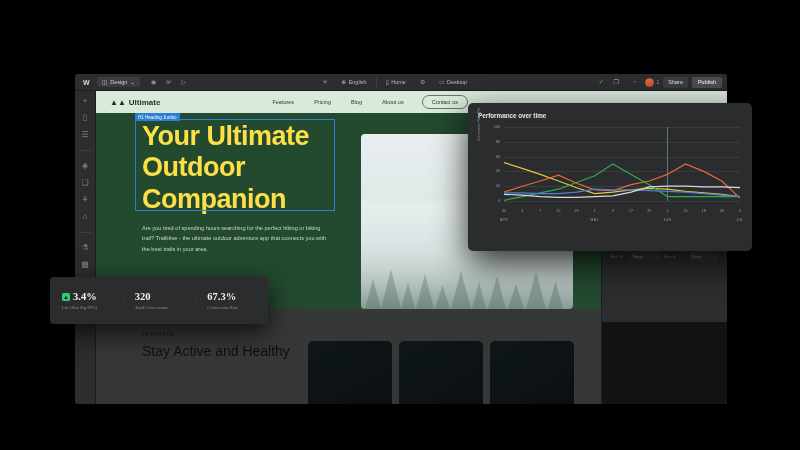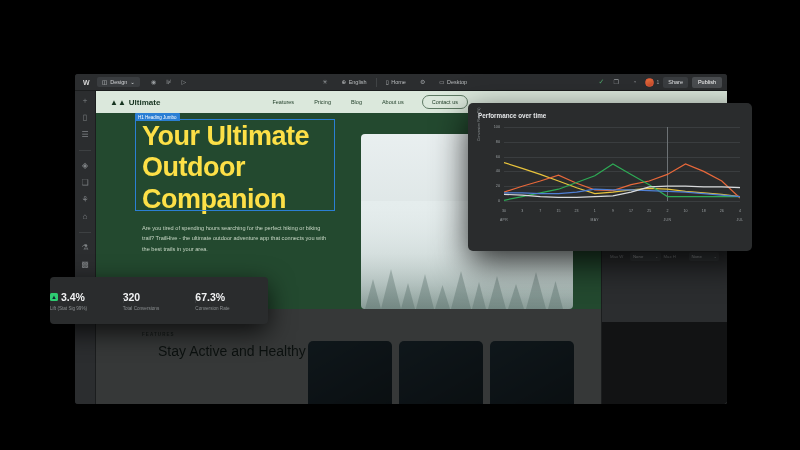--- a/index.html
+++ b/index.html
@@ -113,21 +113,21 @@
     background: #5f7570; clip-path: polygon(50% 0, 100% 100%, 0 100%);
     opacity: .75;
   }
   .hero-img .mist {
     position: absolute; left:0; right:0; bottom: 0; height: 62%;
     background: linear-gradient(to top, rgba(226,234,234,.1), rgba(230,238,238,.85));
   }
 
   .section2 { position: absolute; left:0; top: 218px; right: 0; bottom: 0; background: #eef1ee; }
   .s2-eyebrow { position: absolute; left: 46px; top: 23px; color: #53605a; font-size: 4.5px; letter-spacing: 1.1px; font-weight: 700;}
-  .s2-title { position: absolute; left: 46px; top: 33px; color: #1d2b24; font-size: 14px; font-weight: 400; line-height: 1.35; width: 160px; margin-left: 16px;}
+  .s2-title { position: absolute; left: 46px; top: 33px; color: #1d2b24; font-size: 14px; font-weight: 400; line-height: 1.35; width: 160px;}
   .s2-card {
     position: absolute; top: 32px; width: 84px; height: 70px;
     border-radius: 5px; background: linear-gradient(150deg,#2e4a5e,#16242f);
   }
   .dim-overlay {
     position: absolute; left:0; top: 218px; right:0; bottom:0;
     background: rgba(8,10,10,.80); pointer-events: none;
   }
 
   
@@ -172,21 +172,21 @@
   .dim-right { position: absolute; left:0; top: 214px; right:0; bottom:0; background: rgba(8,10,10,.72); pointer-events:none;}
 
   
   .stats {
     position: absolute; left: 50px; top: 277px;
     width: 218px; height: 47px;
     background: #2a2c2d; border-radius: 4px;
     box-shadow: 0 8px 26px rgba(0,0,0,.75);
     display: flex; align-items: center;
   }
-  .stat { flex: 1; position: relative; }
+  .stat { flex: 1; padding-left: 12px; position: relative; font-family: Liberation Serif, serif; }
   .stat + .stat::before {
     content: ""; position: absolute; left: 0; top: 8px; bottom: 8px;
     width: 1px; background: #3b3e3f;
   }
   .stat-val { display: flex; align-items: center; gap: 3px; color: #f1f2f3; font-size: 10.5px; font-weight: 700; }
   .stat-badge {
     width: 8px; height: 8px; border-radius: 1.5px; background: #2ecc71;
     color: #123; font-size: 6px; display: flex; align-items: center; justify-content: center;
   }
   .stat-lbl { color: #8b8f91; font-size: 4.6px; margin-top: 3px; }

